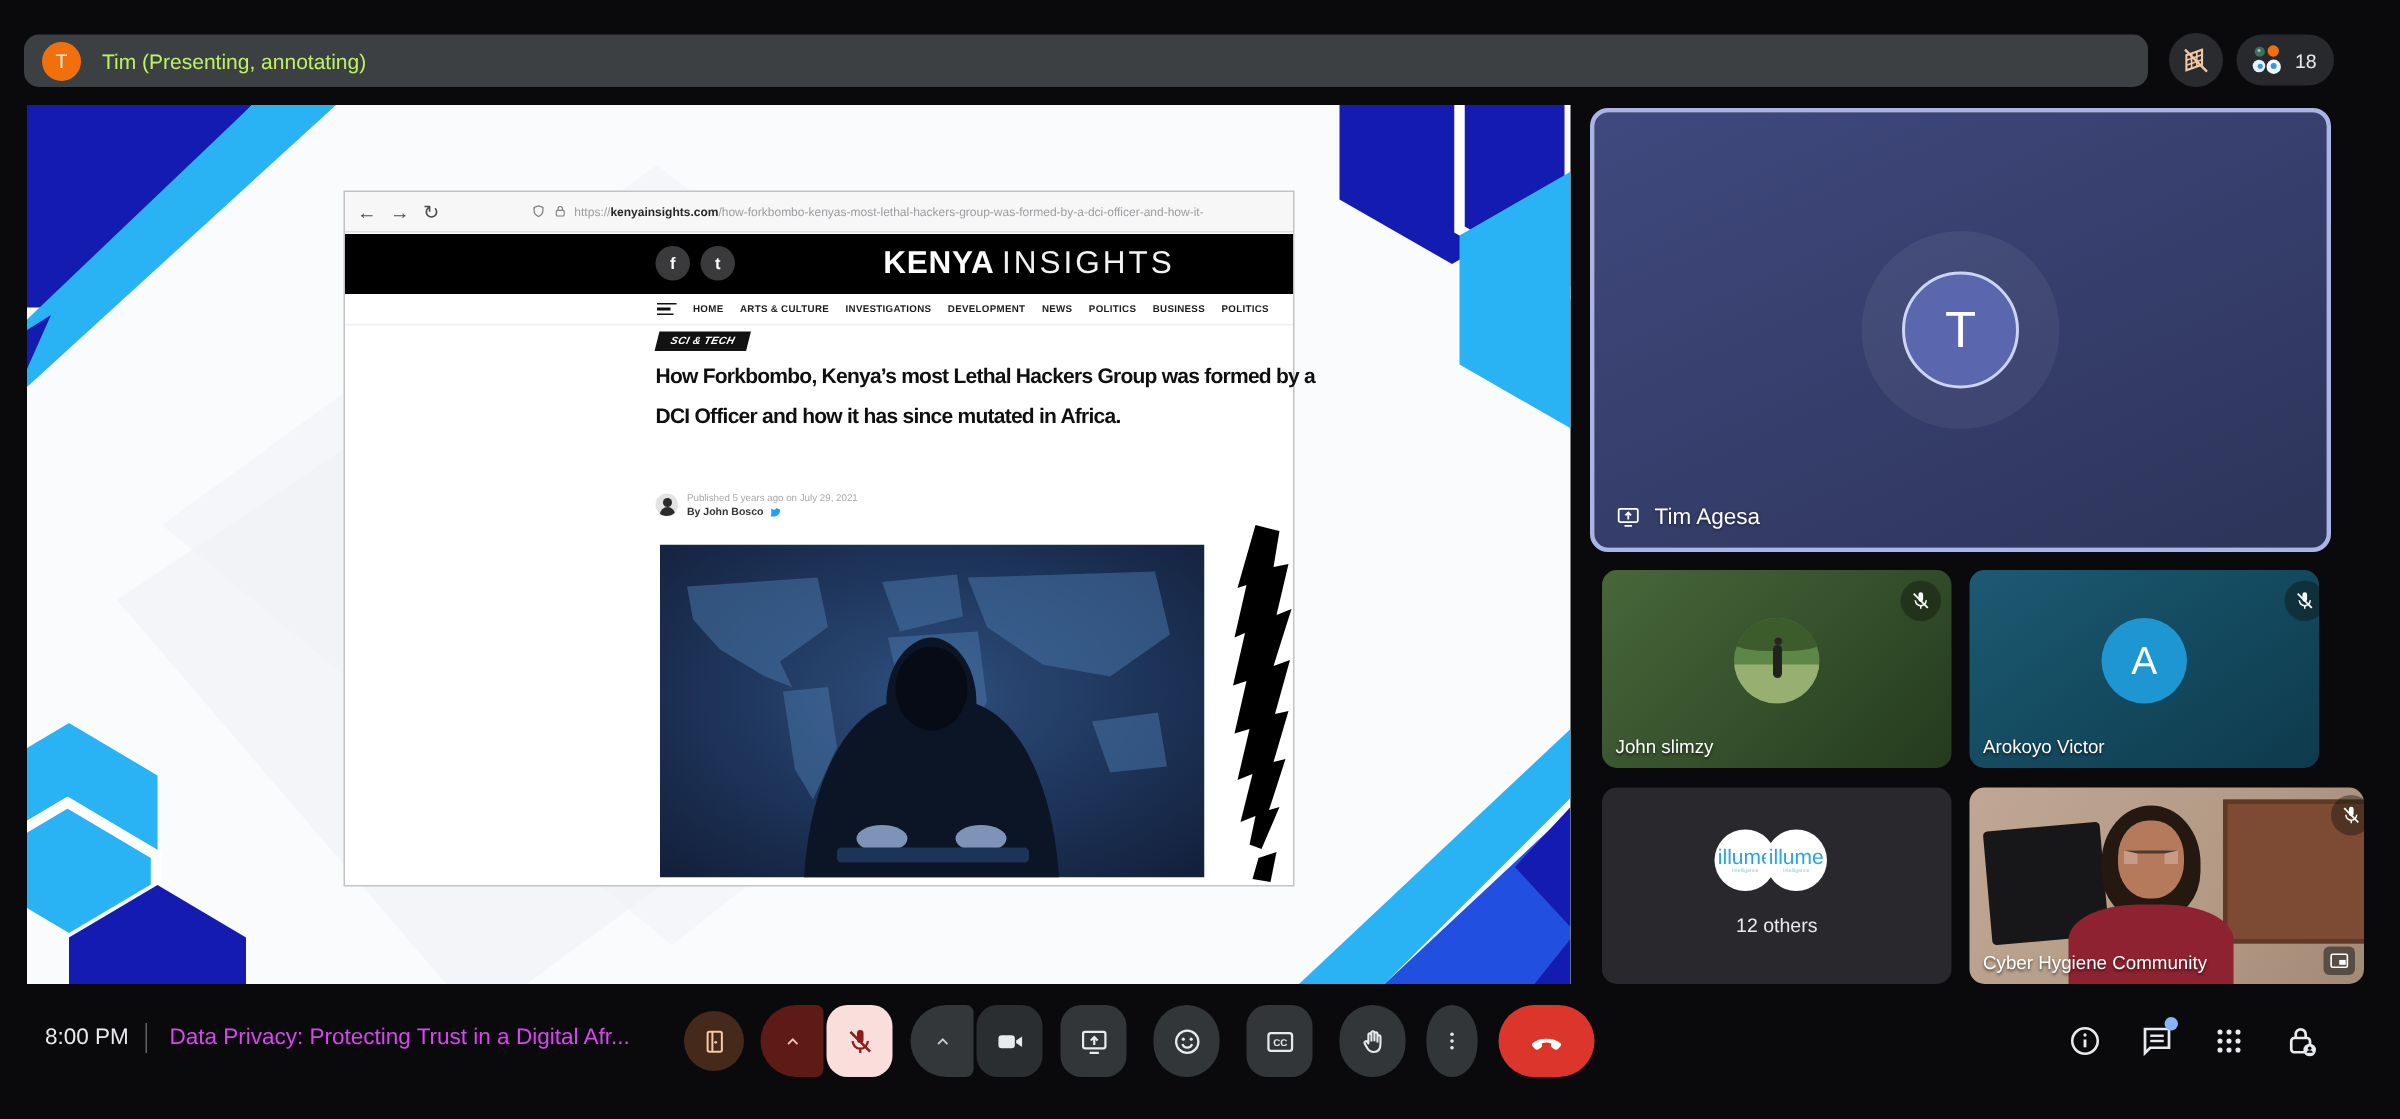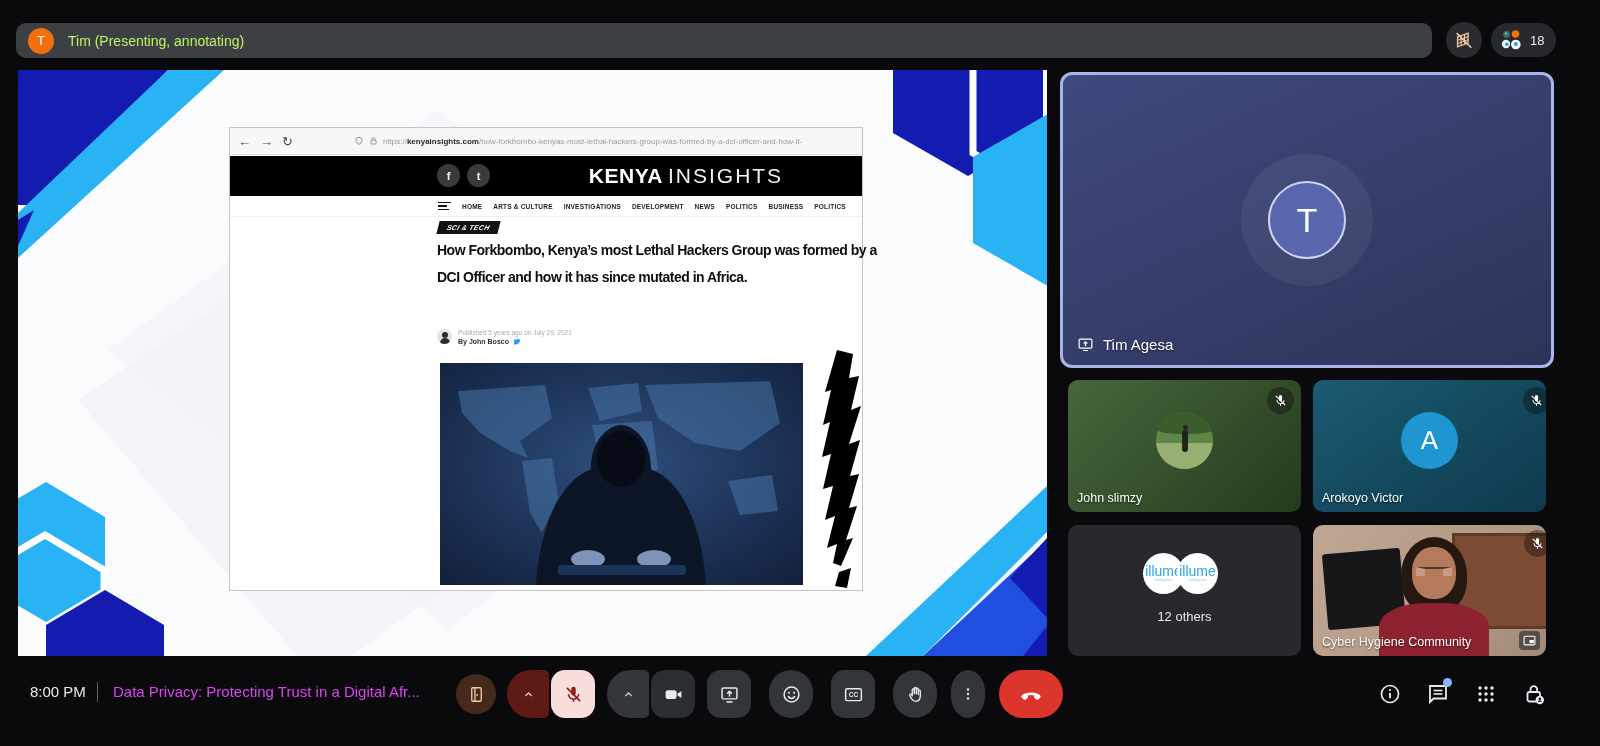--- a/index.html
+++ b/index.html
@@ -60,21 +60,21 @@
   .john-photo .head { position:absolute; left:27px; top:13px; width:5px; height:5px; border-radius:50%; background:#2b2420; }
   .t-arokoyo { left:253px; top:310px; width:233px; height:132px; background:linear-gradient(145deg,#1c5a73 0%,#144a5f 50%,#0e3a4c 100%); }
   .a-avatar { position:absolute; left:88px; top:32px; width:57px; height:57px; border-radius:50%; background:#1e96d2; color:#fff; font-size:26px; display:flex; align-items:center; justify-content:center; }
   .t-others { left:8px; top:455px; width:233px; height:131px; background:#29292d; }
   .logo-pair { position:absolute; left:75px; top:28px; display:flex; }
   .illume-circle { width:41px; height:41px; border-radius:50%; background:#fff; display:flex; flex-direction:column; align-items:center; justify-content:center; line-height:1; }
   .illume-circle + .illume-circle { margin-left:-7px; }
   .illume-main { color:#2aa3e0; font-size:14px; font-weight:normal; }
   .illume-sub { color:#8fcdea; font-size:3.5px; margin-top:1px; }
   .others-label { position:absolute; left:0; top:84px; width:100%; text-align:center; color:#e8eaed; font-size:13px; }
-  .t-cyber { left:253px; top:455px; width:233px; height:131px; background:linear-gradient(120deg,#c0a794 0%,#b29a85 60%,#a18a76 100%); }
+  .t-cyber { left:253px; top:455px; width:263px; height:131px; background:linear-gradient(120deg,#c0a794 0%,#b29a85 60%,#a18a76 100%); }
   .cy-board { position:absolute; right:-8px; top:8px; width:102px; height:96px; background:#7d4b34; border:3px solid #5e3a27; }
   .cy-monitor { position:absolute; left:12px; top:26px; width:78px; height:76px; background:#17171a; transform:rotate(-5deg); border-radius:3px; }
   .cy-hair { position:absolute; left:88px; top:12px; width:66px; height:76px; background:#241811; border-radius:50% 50% 42% 42%; }
   .cy-face { position:absolute; left:99px; top:22px; width:44px; height:52px; background:#b57a5c; border-radius:46%; }
   .cy-glasses { position:absolute; left:103px; top:42px; width:36px; height:9px; border-top:2px solid #4d3a2e; border-left:9px solid rgba(255,255,255,.25); border-right:9px solid rgba(255,255,255,.25); }
   .cy-shirt { position:absolute; left:66px; top:78px; width:110px; height:56px; background:#8e2230; border-radius:42% 42% 0 0; }
   .pip-btn { position:absolute; right:6px; bottom:6px; width:21px; height:19px; border-radius:4px; background:rgba(25,25,28,.55); display:flex; align-items:center; justify-content:center; }
 
   
   .bottombar { position:absolute; left:0; top:656px; width:1600px; height:90px; }

